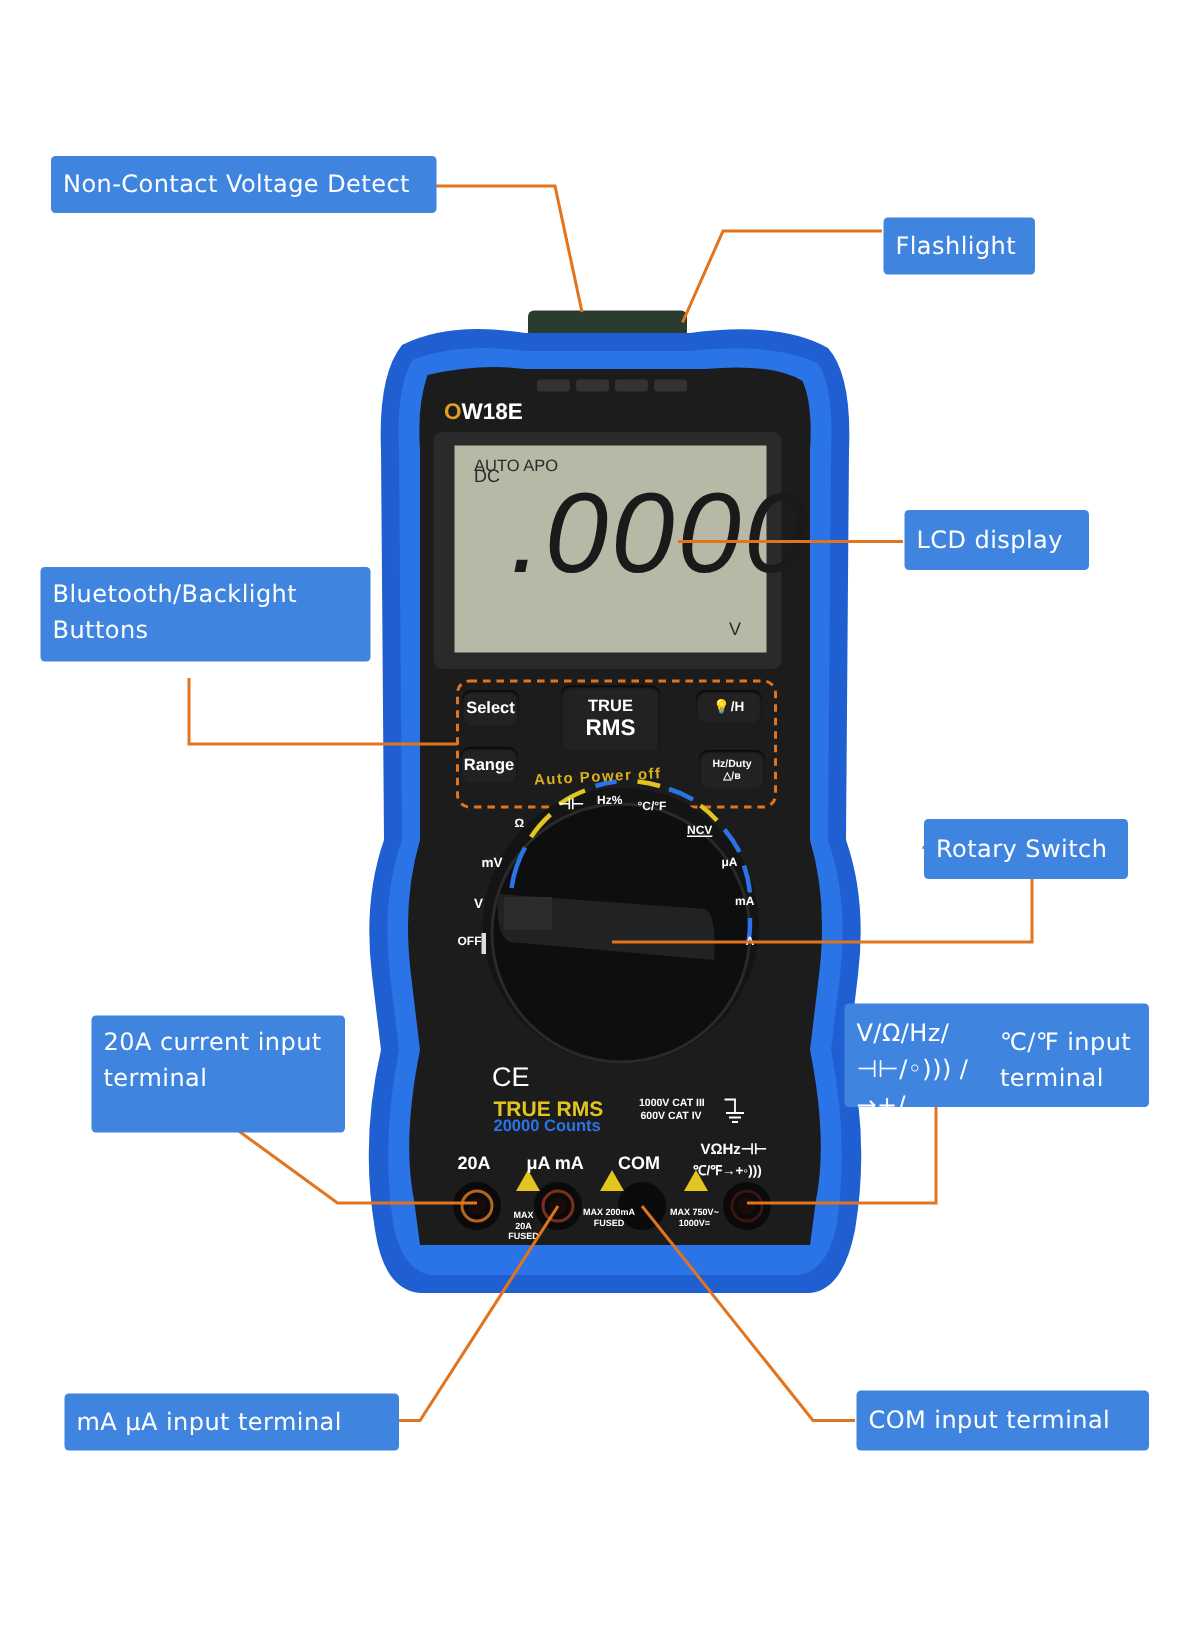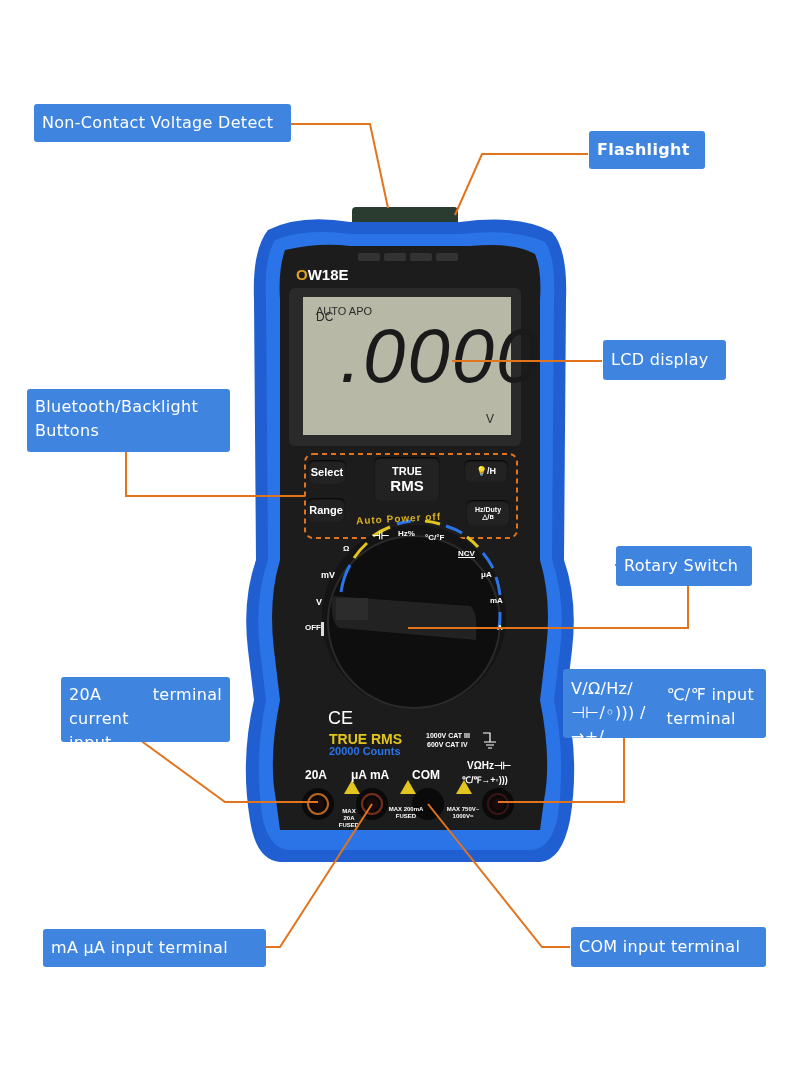--- a/index.html
+++ b/index.html
@@ -129,28 +129,28 @@
     <polyline points="126,452 126,496 305,496"></polyline>
     <polyline points="615,565 688,565 688,628 408,628"></polyline>
     <polyline points="140,740 225,802 318,802"></polyline>
     <polyline points="624,738 624,802 498,802"></polyline>
     <polyline points="266,947 280,947 372,804"></polyline>
     <polyline points="570,947 542,947 428,804"></polyline>
   </g>
 </svg>
 
 <div class="callout" style="left:34px;top:104px;width:257px;height:38px;">Non-Contact Voltage Detect</div>
-<div class="callout" style="left:589px;top:131px;width:116px;height:38px;font-weight:bold;">Flashlight</div>
+<div class="callout" style="left:589px;top:145px;width:101px;height:38px;">Flashlight</div>
 <div class="callout" style="left:603px;top:340px;width:123px;height:40px;">LCD display</div>
-<div class="callout multi" style="left:27px;top:389px;width:203px;height:63px;flex-direction:column;align-items:flex-start;">
+<div class="callout multi" style="left:27px;top:378px;width:220px;height:63px;flex-direction:column;align-items:flex-start;">
   <span>Bluetooth/Backlight</span>
   <span>Buttons</span>
 </div>
 <div class="callout" style="left:616px;top:546px;width:136px;height:40px;">Rotary Switch</div>
-<div class="callout multi" style="left:61px;top:677px;width:169px;height:65px;align-items:flex-start;">
+<div class="callout multi" style="left:61px;top:677px;width:169px;height:78px;flex-direction:column;align-items:flex-start;">
   <span>20A current input</span>
   <span>terminal</span>
 </div>
 <div class="callout multi" style="left:563px;top:669px;width:203px;height:69px;flex-direction:row;align-items:flex-start;padding-top:8px;">
   <span>V/Ω/Hz/⊣⊢/◦))) /→+/</span>
   <span style="margin-top:6px;">℃/℉ input terminal</span>
 </div>
 <div class="callout" style="left:43px;top:929px;width:223px;height:38px;">mA μA input terminal</div>
 <div class="callout" style="left:571px;top:927px;width:195px;height:40px;">COM input terminal</div>
 

